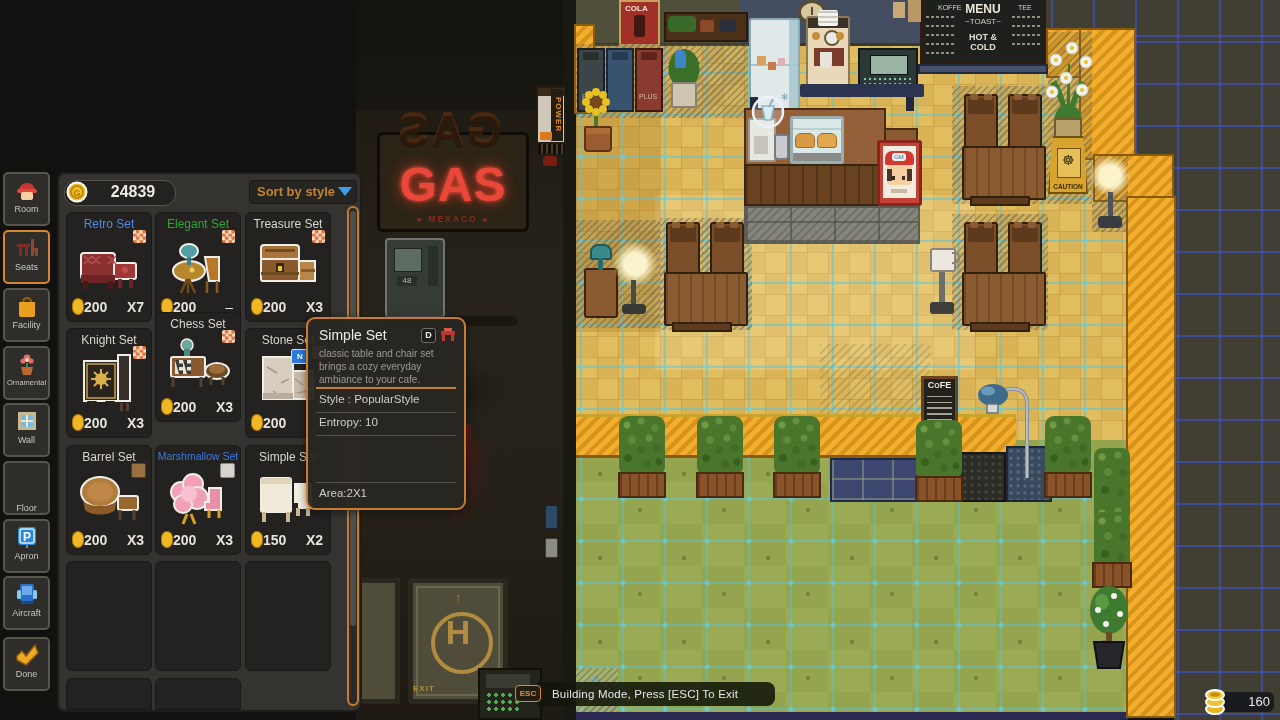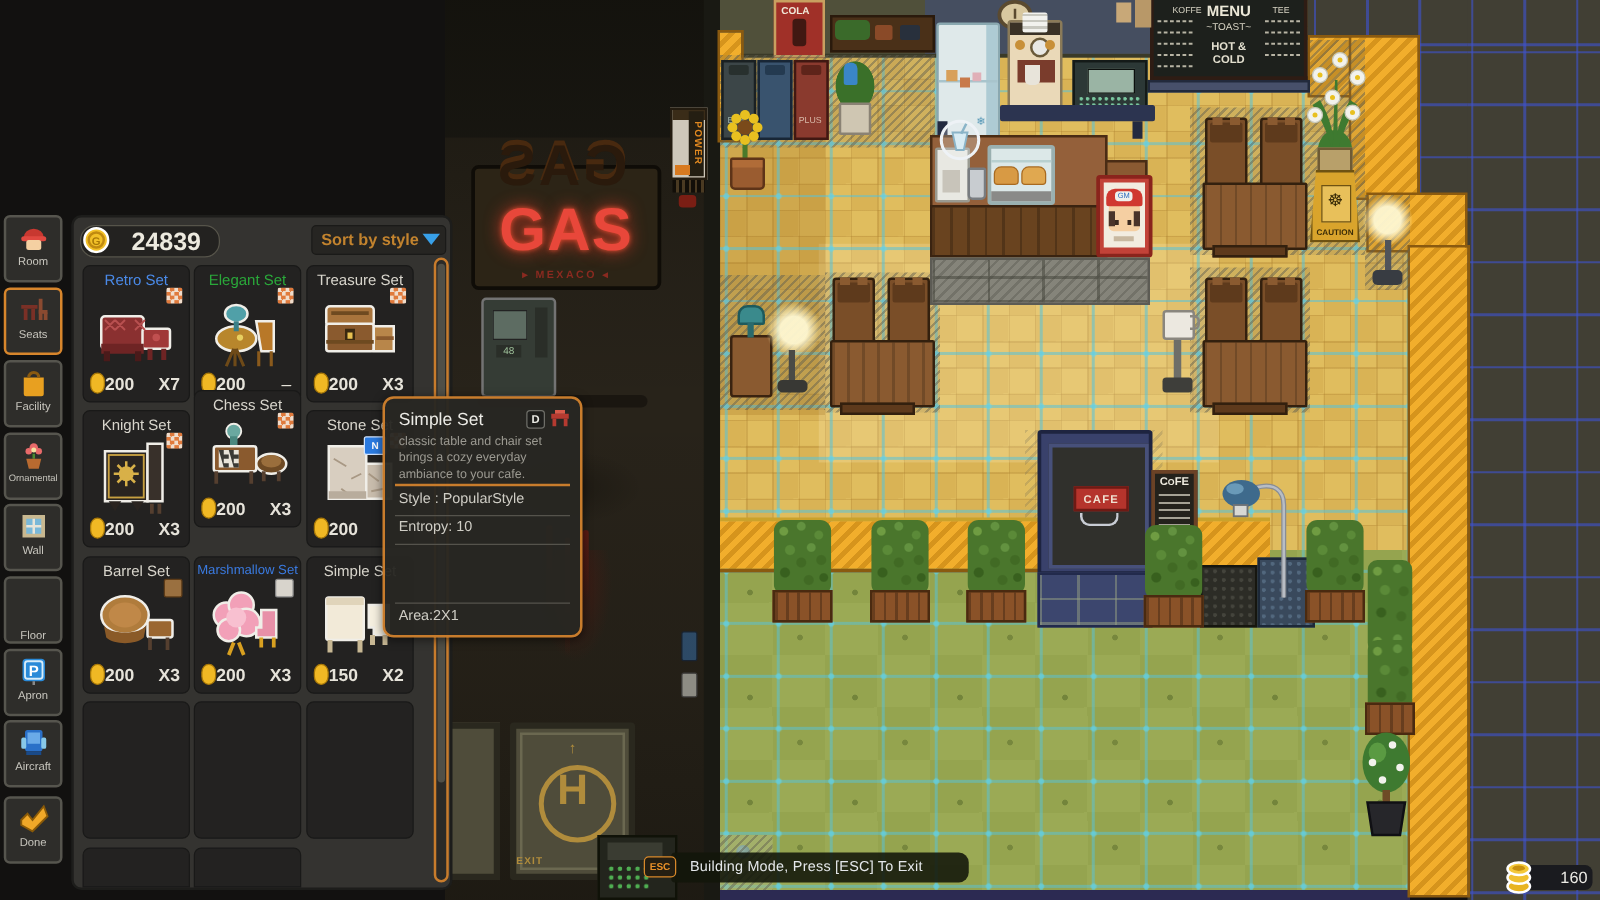--- a/index.html
+++ b/index.html
@@ -396,25 +396,20 @@
 </div>
 
 <div class="a" style="left:1090px;top:156px;width:40px;height:40px;background:radial-gradient(circle,rgba(255,248,210,.95) 38%,rgba(255,240,180,.3) 62%,rgba(0,0,0,0) 72%);"></div>
 <div class="a" style="left:1108px;top:192px;width:5px;height:28px;background:#50545a;"></div>
 <div class="a" style="left:1098px;top:216px;width:24px;height:12px;background:#383c42;border-radius:4px;"></div>
 
 <div class="a" style="left:960px;top:452px;width:46px;height:50px;background:#2c2c26;border:2px solid #16160f;box-sizing:border-box;background-image:radial-gradient(circle at 3px 3px,#44443c 1.4px,transparent 1.8px);background-size:7px 7px;"></div>
 
 <div class="a" style="left:1006px;top:446px;width:46px;height:56px;background:#39495c;border:2px solid #1c2838;box-sizing:border-box;background-image:radial-gradient(circle at 3px 3px,#52687e 1.4px,transparent 1.8px);background-size:7px 7px;"></div>
 
-<div class="a" style="left:830px;top:344px;width:92px;height:116px;background:#39416b;border:3px solid #1e2440;border-radius:3px;box-sizing:border-box;">
-  <div style="position:absolute;left:6px;top:8px;width:74px;height:94px;background:#30302c;border:3px solid #47507a;"></div>
-  <div style="position:absolute;left:26px;top:42px;width:40px;height:16px;background:#b5342c;border:2px solid #6e1a14;color:#f0e0d0;font-size:9px;font-weight:900;text-align:center;line-height:16px;letter-spacing:1px;">CAFE</div>
-  <div style="position:absolute;left:31px;top:63px;width:27px;height:9px;border:2.5px solid #c8ccd4;border-top:none;border-radius:0 0 8px 8px;"></div>
-</div>
 
 <div class="a" style="left:830px;top:458px;width:92px;height:44px;background:#3c466e;border:2px solid #222a4c;box-sizing:border-box;background-image:
   repeating-linear-gradient(90deg,rgba(150,160,130,.5) 0 2px,transparent 2px 30px),
   repeating-linear-gradient(0deg,rgba(150,160,130,.5) 0 2px,transparent 2px 20px);"></div>
 
 <div class="a" style="left:921px;top:376px;width:37px;height:54px;background:#24221c;border:3px solid #6b4226;box-sizing:border-box;">
   <div style="position:absolute;left:1px;top:1px;width:29px;color:#f0ece0;font-size:9px;font-weight:900;text-align:center;">C<span style="font-size:7px;">O</span>FE</div>
   <div style="position:absolute;left:3px;top:16px;width:25px;height:26px;background-image:repeating-linear-gradient(0deg,rgba(220,216,200,.7) 0 1.5px,transparent 1.5px 6px);"></div>
 </div>
 
@@ -563,21 +558,21 @@
 <div class="a sbtn" style="top:637px;">
   <svg width="26" height="24" viewBox="0 0 26 24">
         <path d="M3 13 L8 8 L12 13 L21 2 L24 10 L12 22 L3 17 Z" fill="#f0a828" stroke="#8a5a08" stroke-width="1.5"></path>
       </svg>
   <span>Done</span>
 </div>
 
 <div class="a" style="left:57px;top:172px;width:305px;height:540px;background:#343330;border:2px solid #1d1d1b;border-radius:8px;box-sizing:border-box;"></div>
 
 <div class="a" style="left:64px;top:180px;width:110px;height:24px;background:#232220;border:1px solid #56544a;border-radius:12px;"></div>
-<div class="a" style="left:100px;top:183px;width:66px;height:18px;color:#edeadf;font-size:20px;font-weight:bold;text-align:center;">24839</div>
+<div class="a" style="left:100px;top:183px;width:66px;height:18px;color:#edeadf;font-size:16px;font-weight:bold;text-align:center;">24839</div>
 
 <svg class="a" style="left:66px;top:181px;" width="22" height="22" viewBox="0 0 22 22">
   <circle cx="11" cy="11" r="9.5" fill="#f2c028" stroke="#fff" stroke-width="2"></circle>
   <circle cx="11" cy="11" r="6" fill="none" stroke="#c08a10" stroke-width="2"></circle>
   <text x="11" y="15" font-size="9" font-weight="bold" fill="#a87808" text-anchor="middle" font-family="Liberation Sans">G</text>
 </svg>
 
 <div class="a" style="left:249px;top:180px;width:106px;height:22px;background:#262522;border:1px solid #1a1a18;border-radius:4px;"></div>
 <div class="a" style="left:257px;top:184px;color:#c2832e;font-size:13px;font-weight:bold;">Sort by style</div>
 <div class="a" style="left:338px;top:187px;width:0;height:0;border-left:7px solid transparent;border-right:7px solid transparent;border-top:9px solid #38a0e8;"></div>

